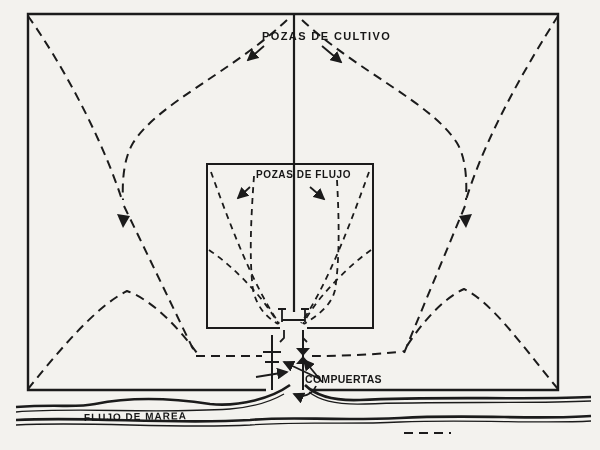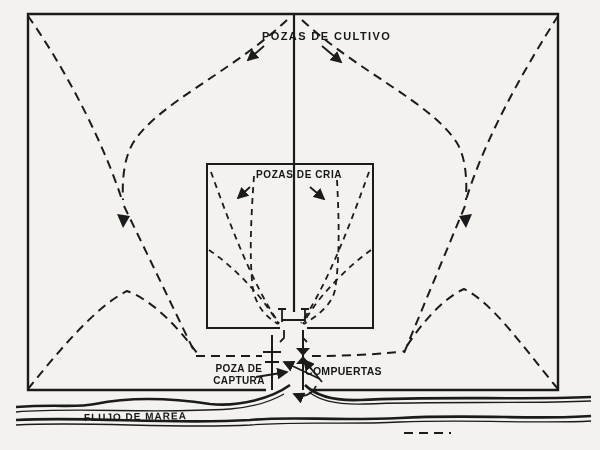--- a/index.html
+++ b/index.html
@@ -9,21 +9,21 @@
     font-family:"Liberation Sans",sans-serif;
   }
   .stage svg{position:absolute;left:0;top:0;}
   .lbl{
     position:absolute;font-weight:bold;color:#171717;
     white-space:nowrap;line-height:1.1;
   }
   .lbl-cultivo{left:237px;top:30px;font-size:11px;letter-spacing:1.4px;padding-left:25px;}
   .lbl-cria{left:256px;top:169px;font-size:10px;letter-spacing:0.6px;}
   .lbl-captura{left:204px;top:363px;width:70px;text-align:center;font-size:10px;letter-spacing:0.4px;line-height:12px;}
-  .lbl-compuertas{left:305px;top:366px;font-size:10.5px;letter-spacing:0.3px;}
+  .lbl-compuertas{left:305px;top:374px;font-size:10.5px;letter-spacing:0.3px;}
   .lbl-flujo{left:84px;top:411px;font-size:10px;letter-spacing:1px;transform:rotate(-1deg);}
   .lbl-canales{left:452px;top:428px;font-size:10.5px;letter-spacing:0.9px;}
 </style>
 </head>
 <body>
 
 <div class="stage">
 
   <svg width="600" height="450" viewBox="0 0 600 450">
     <defs>
@@ -94,21 +94,17 @@
       <path d="M16,412 C 80,407 150,414 230,409 C 255,407 270,402 284,394" stroke-width="1.3"></path>
       <path d="M309,392 C 320,401 338,405 365,404 C 440,401 520,404 591,401" stroke-width="1.3"></path>
       <path d="M16,420 C 90,416 170,425 250,420 C 290,416 330,421 400,418 C 470,414 540,420 591,416" stroke-width="2.6"></path>
       <path d="M16,425 C 90,421 170,429 250,425 C 300,421 340,425 400,422 C 470,419 540,424 591,421" stroke-width="1.3"></path>
     </g>
 
     <path d="M404,433 H451" stroke="#1b1b1b" stroke-width="2.2" fill="none" stroke-dasharray="9 6"></path>
   </svg>
 
   <div class="lbl lbl-cultivo">POZAS DE CULTIVO</div>
-  <div class="lbl lbl-cria">POZAS DE CRIA</div>
-  <div class="lbl lbl-captura">
-    <div>POZA DE</div>
-    <div>CAPTURA</div>
-  </div>
+  <div class="lbl lbl-cria">POZAS DE FLUJO</div>
   <div class="lbl lbl-compuertas">COMPUERTAS</div>
   <div class="lbl lbl-flujo">FLUJO DE MAREA</div>
 
 </div>
 
 </body></html>

